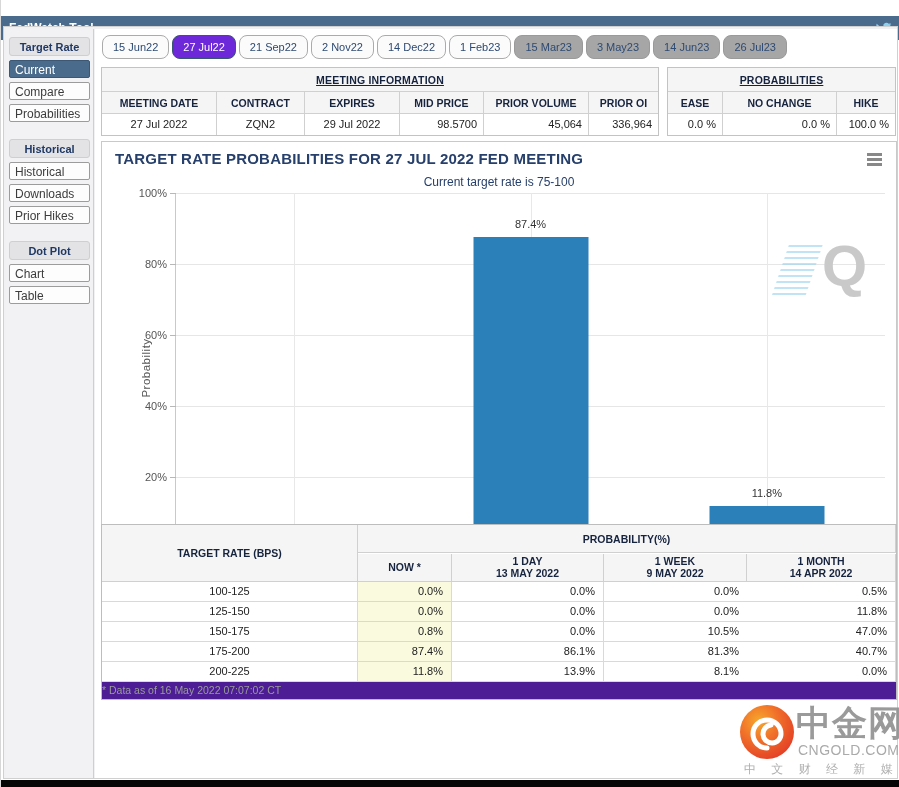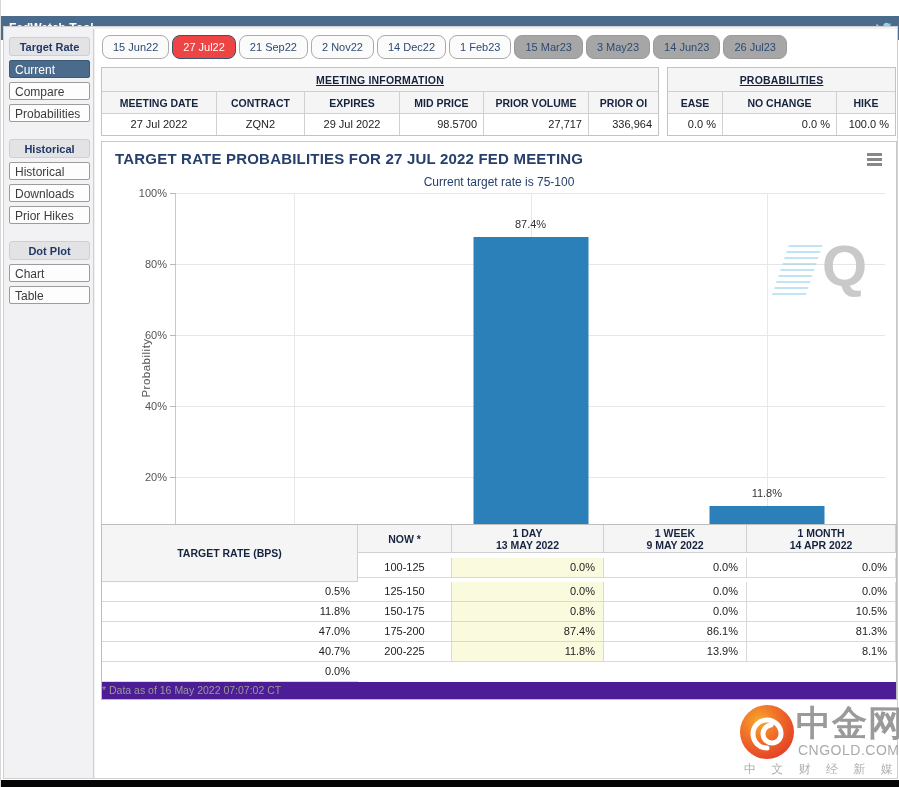--- a/index.html
+++ b/index.html
@@ -21,21 +21,21 @@
   .side-item { margin:4px 3px 0 3px; height:18px; line-height:18px; padding-left:5px; background:#fdfdfd; border:1px solid #9c9c9c; border-radius:2px; color:#3c3c3c; font-size:12px; cursor:pointer; }
   .side-item.selected { background:#4a6b8c; border-color:#3c5875; color:#ffffff; }
   .side-gap { height:9px; }
 
   
   .main { position:absolute; left:91px; top:2px; width:802px; height:749px; background:#ffffff; }
 
   
   .tabs { position:absolute; left:7px; top:6px; height:24px; white-space:nowrap; }
   .tab { display:inline-block; height:24px; line-height:22px; padding:0 10px; margin-right:3px; background:#fbfbfb; border:1px solid #ababab; border-radius:8px; color:#2d4a73; font-size:11px; cursor:pointer; }
-  .tab.selected { background:#ef4444; border-color:#3a5572; color:#ffffff;text-align:right; }
+  .tab.selected { background:#6d28d9; border-color:#3a5572; color:#ffffff;text-align:right; }
   .tab.disabled { background:#a6a6a6; border-color:#9a9a9a; }
 
   
   .box { position:absolute; background:#ffffff; border:1px solid #c3c3c3; }
   .box-title { height:24px; line-height:24px; text-align:center; background:#f5f5f5; border-bottom:1px solid #d0d0d0; color:#16233f; font-size:10.5px; font-weight:bold; letter-spacing:.2px;text-decoration:underline; }
   .grid-row { display:grid; }
   .cell { border-right:1px solid #d0d0d0; font-size:10.5px; overflow:hidden; white-space:nowrap; }
   .cell:last-child { border-right:none; }
   .hcell { height:22px; line-height:22px; text-align:center; background:#f5f5f5; border-bottom:1px solid #d0d0d0; color:#16233f; font-weight:bold; }
   .vcell { height:21px; line-height:21px; text-align:center; color:#222222; font-size:11px; }
@@ -142,21 +142,21 @@
           <div class="cell hcell">EXPIRES</div>
           <div class="cell hcell">MID PRICE</div>
           <div class="cell hcell">PRIOR VOLUME</div>
           <div class="cell hcell">PRIOR OI</div>
         </div>
         <div class="grid-row">
           <div class="cell vcell">27 Jul 2022</div>
           <div class="cell vcell">ZQN2</div>
           <div class="cell vcell">29 Jul 2022</div>
           <div class="cell vcell num">98.5700</div>
-          <div class="cell vcell num">27,717</div>
+          <div class="cell vcell num">45,064</div>
           <div class="cell vcell num">336,964</div>
         </div>
       </div>
 
       <div class="box" id="prob-box">
         <div class="box-title">PROBABILITIES</div>
         <div class="grid-row">
           <div class="cell hcell">EASE</div>
           <div class="cell hcell">NO CHANGE</div>
           <div class="cell hcell">HIKE</div>
@@ -224,20 +224,21 @@
             <div class="q-hatch"></div>
             <span class="q-letter">Q</span>
           </div>
         </div>
         <div class="xaxis-title">Target Rate (in bps)</div>
       </div>
 
       <div class="hist">
         <div class="hist-grid">
           <div class="th th-rate">TARGET RATE (BPS)</div>
+          <div class="th th-group">PROBABILITY(%)</div>
           <div class="th th-sub">
               <span>NOW *</span>
             </div>
           <div class="th th-sub">
               <span>1 DAY</span>
               <span>13 MAY 2022</span>
             </div>
           <div class="th th-sub">
               <span>1 WEEK</span>
               <span>9 MAY 2022</span>

